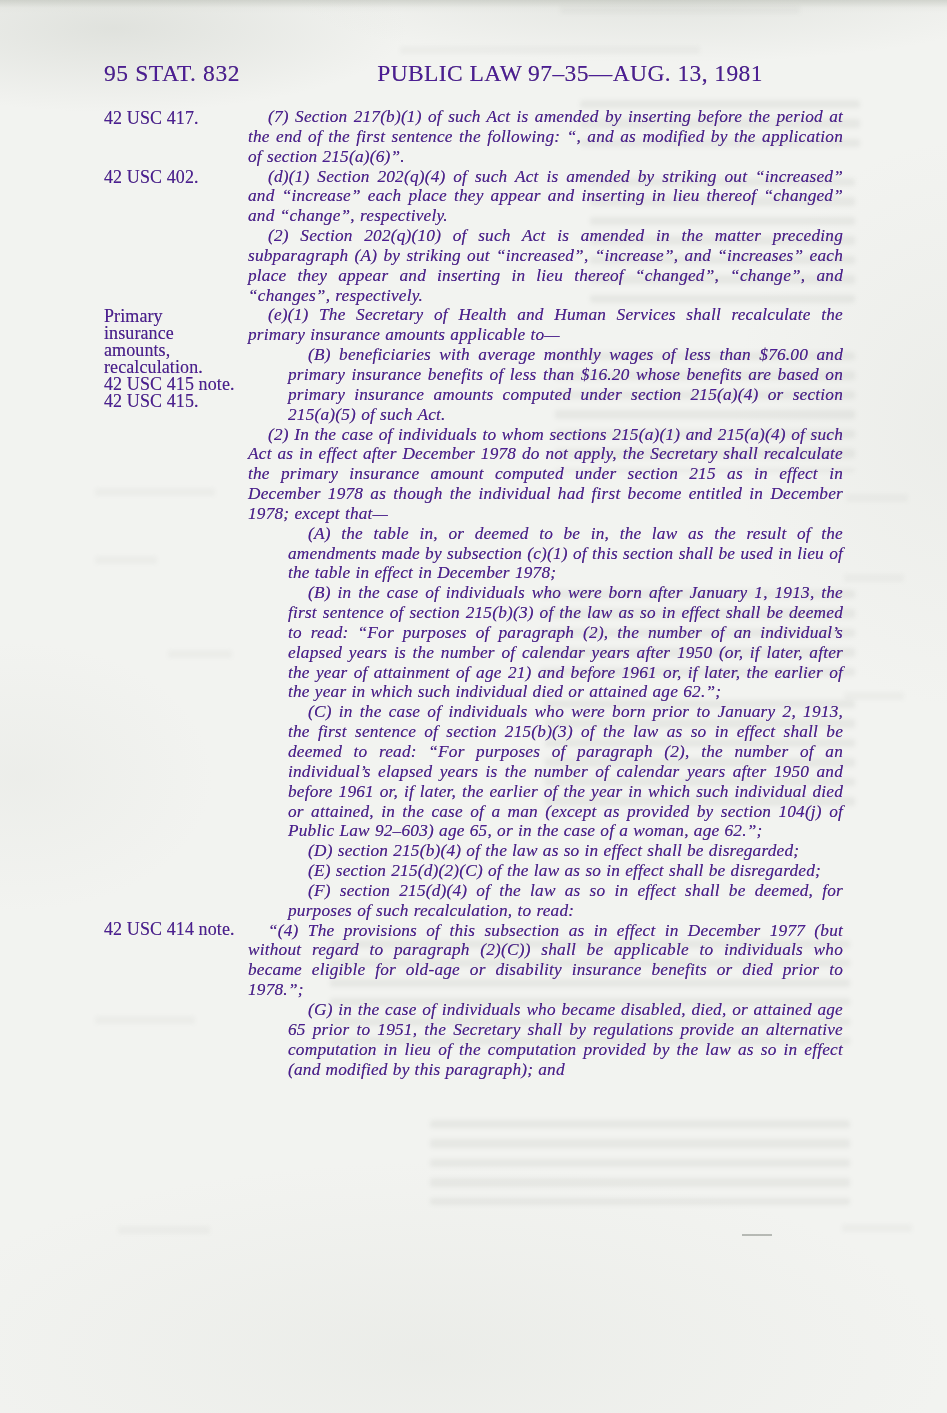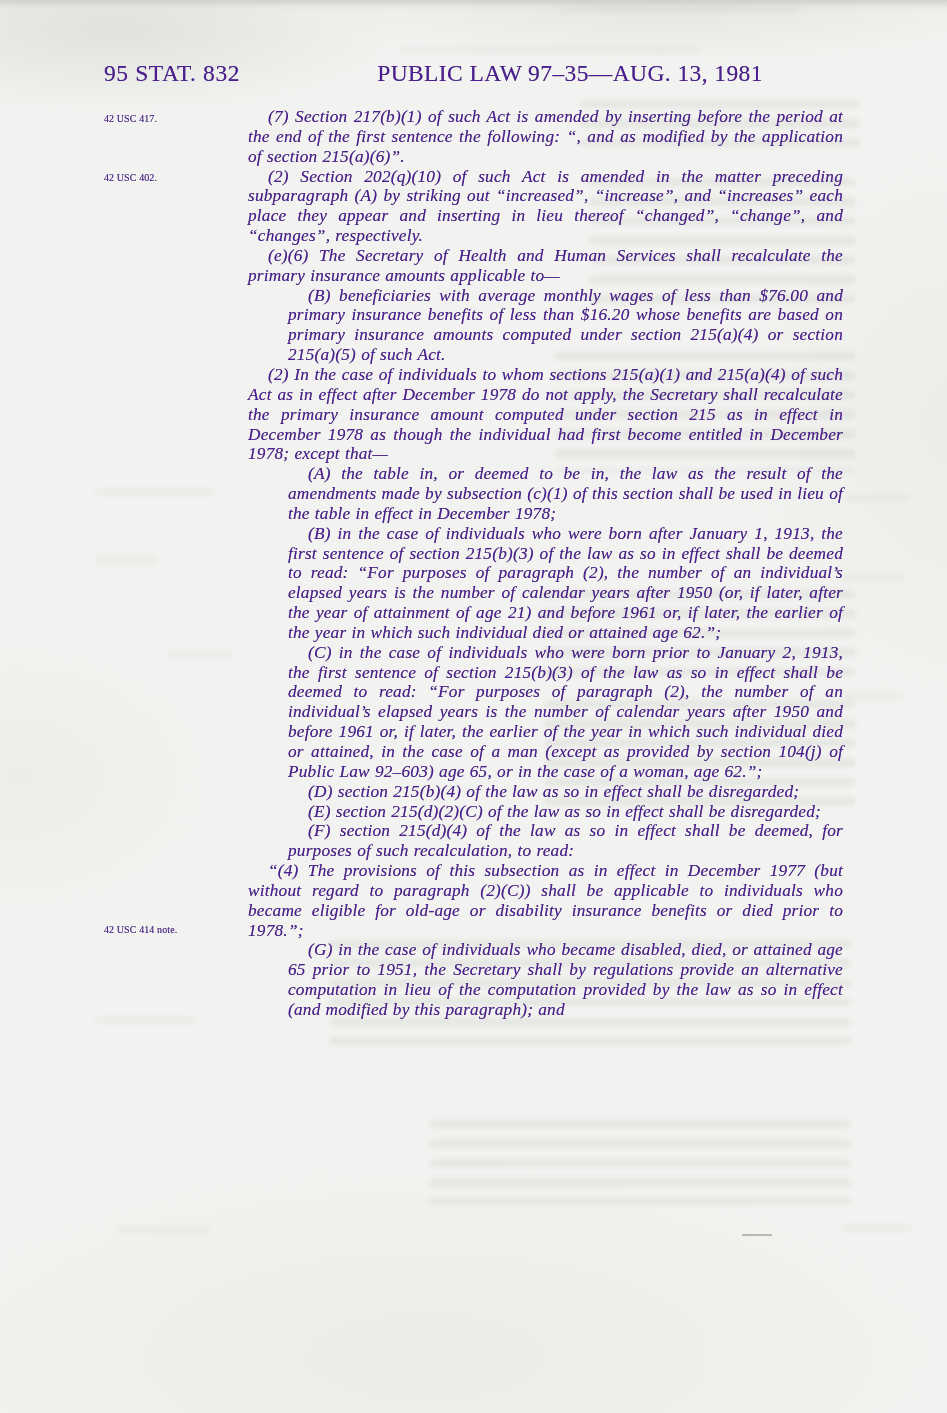--- a/index.html
+++ b/index.html
@@ -32,21 +32,21 @@
     text-shadow:0 0 .5px rgba(30,30,30,.55);
   }
   .header-title{
     position:absolute;top:60px;left:375px;width:390px;text-align:center;
     font-size:23.5px;letter-spacing:.4px;white-space:nowrap;
     text-shadow:0 0 .5px rgba(30,30,30,.55);
   }
   .margin-notes{position:absolute;top:0;left:0;width:240px;height:100%;}
   .margin-note{
     position:absolute;left:104px;width:150px;
-    font-size:10px;line-height:17px;letter-spacing:.1px;
+    font-size:18px;line-height:17px;letter-spacing:.1px;
     text-shadow:0 0 .4px rgba(30,30,30,.5);
     font-family:Liberation Serif, serif;
   }
   .body-col{
     position:absolute;top:107px;left:248px;width:595px;
     font-size:17.3px;line-height:19.85px;
     letter-spacing:.2px;word-spacing:.6px;
     text-align:justify;
     text-shadow:0 0 .5px rgba(25,25,25,.55);
   }
@@ -97,29 +97,38 @@
   <div class="header-stat">95 STAT. 832</div>
   <div class="header-title">PUBLIC LAW 97–35—AUG. 13, 1981</div>
 
   <div class="margin-notes">
       <div class="margin-note" style="top: 110px;">
         <div>42 USC 417.</div>
       </div>
       <div class="margin-note" style="top: 169px;">
         <div>42 USC 402.</div>
       </div>
+      <div class="margin-note" style="top: 308px;">
+        <div>Primary</div>
+        <div>insurance</div>
+        <div>amounts,</div>
+        <div>recalculation.</div>
+        <div>42 USC 415 note.</div>
+        <div>42 USC 415.</div>
+      </div>
       <div class="margin-note" style="top: 921px;">
         <div>42 USC 414 note.</div>
       </div>
     </div>
 
   <div class="body-col">
       <p class="para indent0">(7) Section 217(b)(1) of such Act is amended by inserting before the period at the end of the first sentence the following: “, and as modified by the application of section 215(a)(6)”.</p>
+      <p class="para indent0">(d)(1) Section 202(q)(4) of such Act is amended by striking out “increased” and “increase” each place they appear and inserting in lieu thereof “changed” and “change”, respectively.</p>
       <p class="para indent0">(2) Section 202(q)(10) of such Act is amended in the matter preceding subparagraph (A) by striking out “increased”, “increase”, and “increases” each place they appear and inserting in lieu thereof “changed”, “change”, and “changes”, respectively.</p>
-      <p class="para indent0">(e)(6) The Secretary of Health and Human Services shall recalculate the primary insurance amounts applicable to—</p>
+      <p class="para indent0">(e)(1) The Secretary of Health and Human Services shall recalculate the primary insurance amounts applicable to—</p>
       <p class="para indent1">(B) beneficiaries with average monthly wages of less than $76.00 and primary insurance benefits of less than $16.20 whose benefits are based on primary insurance amounts computed under section 215(a)(4) or section 215(a)(5) of such Act.</p>
       <p class="para indent0">(2) In the case of individuals to whom sections 215(a)(1) and 215(a)(4) of such Act as in effect after December 1978 do not apply, the Secretary shall recalculate the primary insurance amount computed under section 215 as in effect in December 1978 as though the individual had first become entitled in December 1978; except that—</p>
       <p class="para indent1">(A) the table in, or deemed to be in, the law as the result of the amendments made by subsection (c)(1) of this section shall be used in lieu of the table in effect in December 1978;</p>
       <p class="para indent1">(B) in the case of individuals who were born after January 1, 1913, the first sentence of section 215(b)(3) of the law as so in effect shall be deemed to read: “For purposes of paragraph (2), the number of an individual’s elapsed years is the number of calendar years after 1950 (or, if later, after the year of attainment of age 21) and before 1961 or, if later, the earlier of the year in which such individual died or attained age 62.”;</p>
       <p class="para indent1">(C) in the case of individuals who were born prior to January 2, 1913, the first sentence of section 215(b)(3) of the law as so in effect shall be deemed to read: “For purposes of paragraph (2), the number of an individual’s elapsed years is the number of calendar years after 1950 and before 1961 or, if later, the earlier of the year in which such individual died or attained, in the case of a man (except as provided by section 104(j) of Public Law 92–603) age 65, or in the case of a woman, age 62.”;</p>
       <p class="para indent1">(D) section 215(b)(4) of the law as so in effect shall be disregarded;</p>
       <p class="para indent1">(E) section 215(d)(2)(C) of the law as so in effect shall be disregarded;</p>
       <p class="para indent1">(F) section 215(d)(4) of the law as so in effect shall be deemed, for purposes of such recalculation, to read:</p>
       <p class="para indent0">“(4) The provisions of this subsection as in effect in December 1977 (but without regard to paragraph (2)(C)) shall be applicable to individuals who became eligible for old-age or disability insurance benefits or died prior to 1978.”;</p>
       <p class="para indent1">(G) in the case of individuals who became disabled, died, or attained age 65 prior to 1951, the Secretary shall by regulations provide an alternative computation in lieu of the computation provided by the law as so in effect (and modified by this paragraph); and</p>

